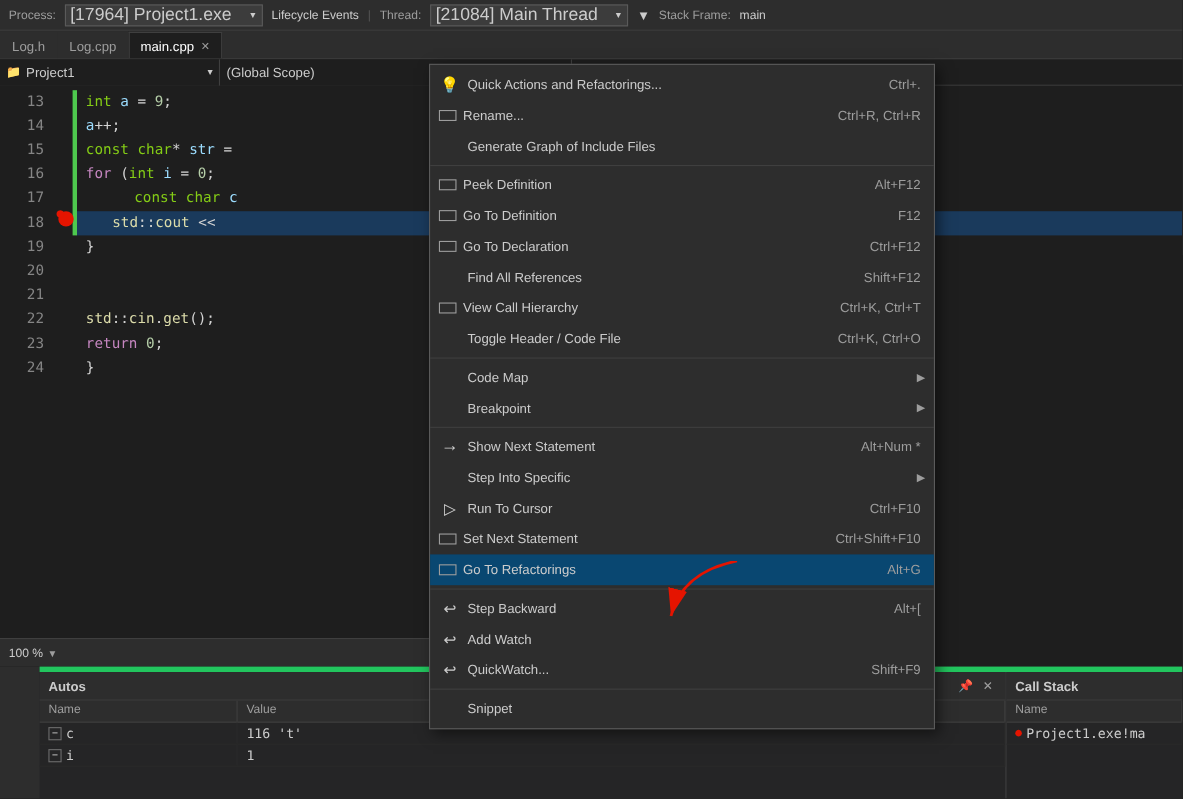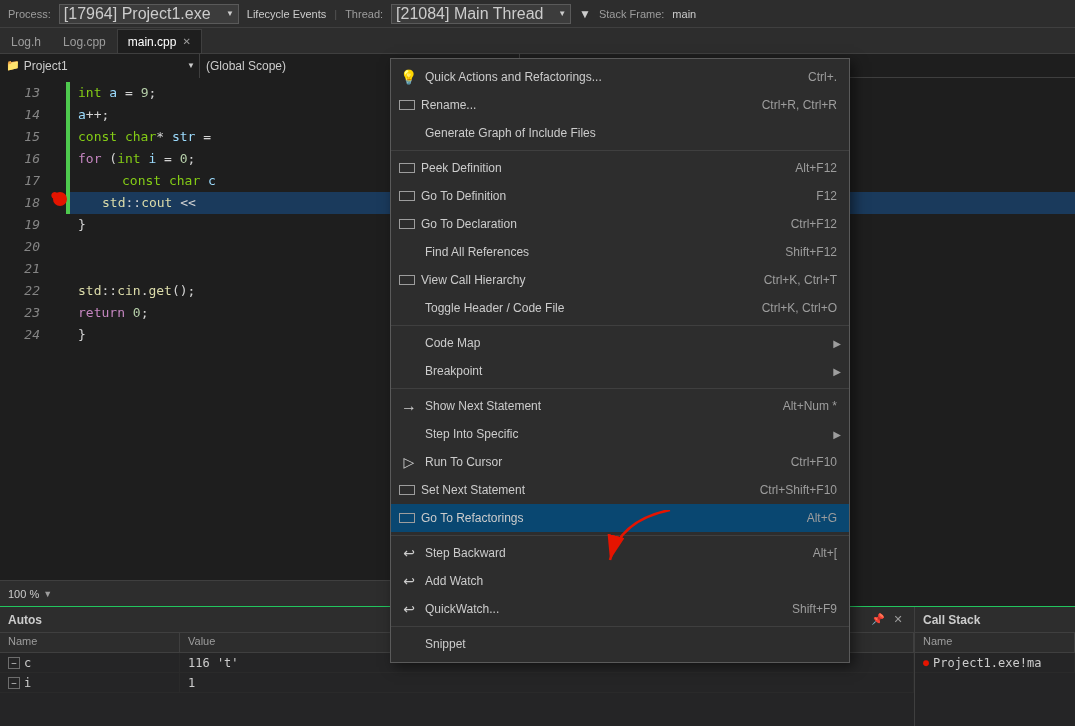--- a/index.html
+++ b/index.html
@@ -128,21 +128,20 @@
       width: 50px;
       background: #1e1e1e;
       color: #858585;
       text-align: right;
       padding-right: 10px;
       padding-top: 4px;
       font-family: 'Consolas', monospace;
       font-size: 13px;
       line-height: 22px;
       user-select: none;
-      font-style: italic;
     }
     .gutter {
       width: 20px;
       background: #1e1e1e;
       position: relative;
     }
     .breakpoint {
       width: 14px;
       height: 14px;
       background: #e51400;
@@ -243,22 +242,23 @@
       left: 600px;
       top: 510px;
       z-index: 200;
       pointer-events: none;
     }
 
     
     .bottom-panel {
       height: 120px;
       background: #252526;
-      border-top: 1px solid #22c55e;
-      display: flex;
+      border-top: 5px solid #22c55e;
+      display: flex;
+      margin-left: 36px;
     }
     .autos-panel {
       flex: 1;
       display: flex;
       flex-direction: column;
       border-right: 1px solid #3f3f3f;
     }
     .panel-header {
       height: 26px;
       background: #2d2d2d;

